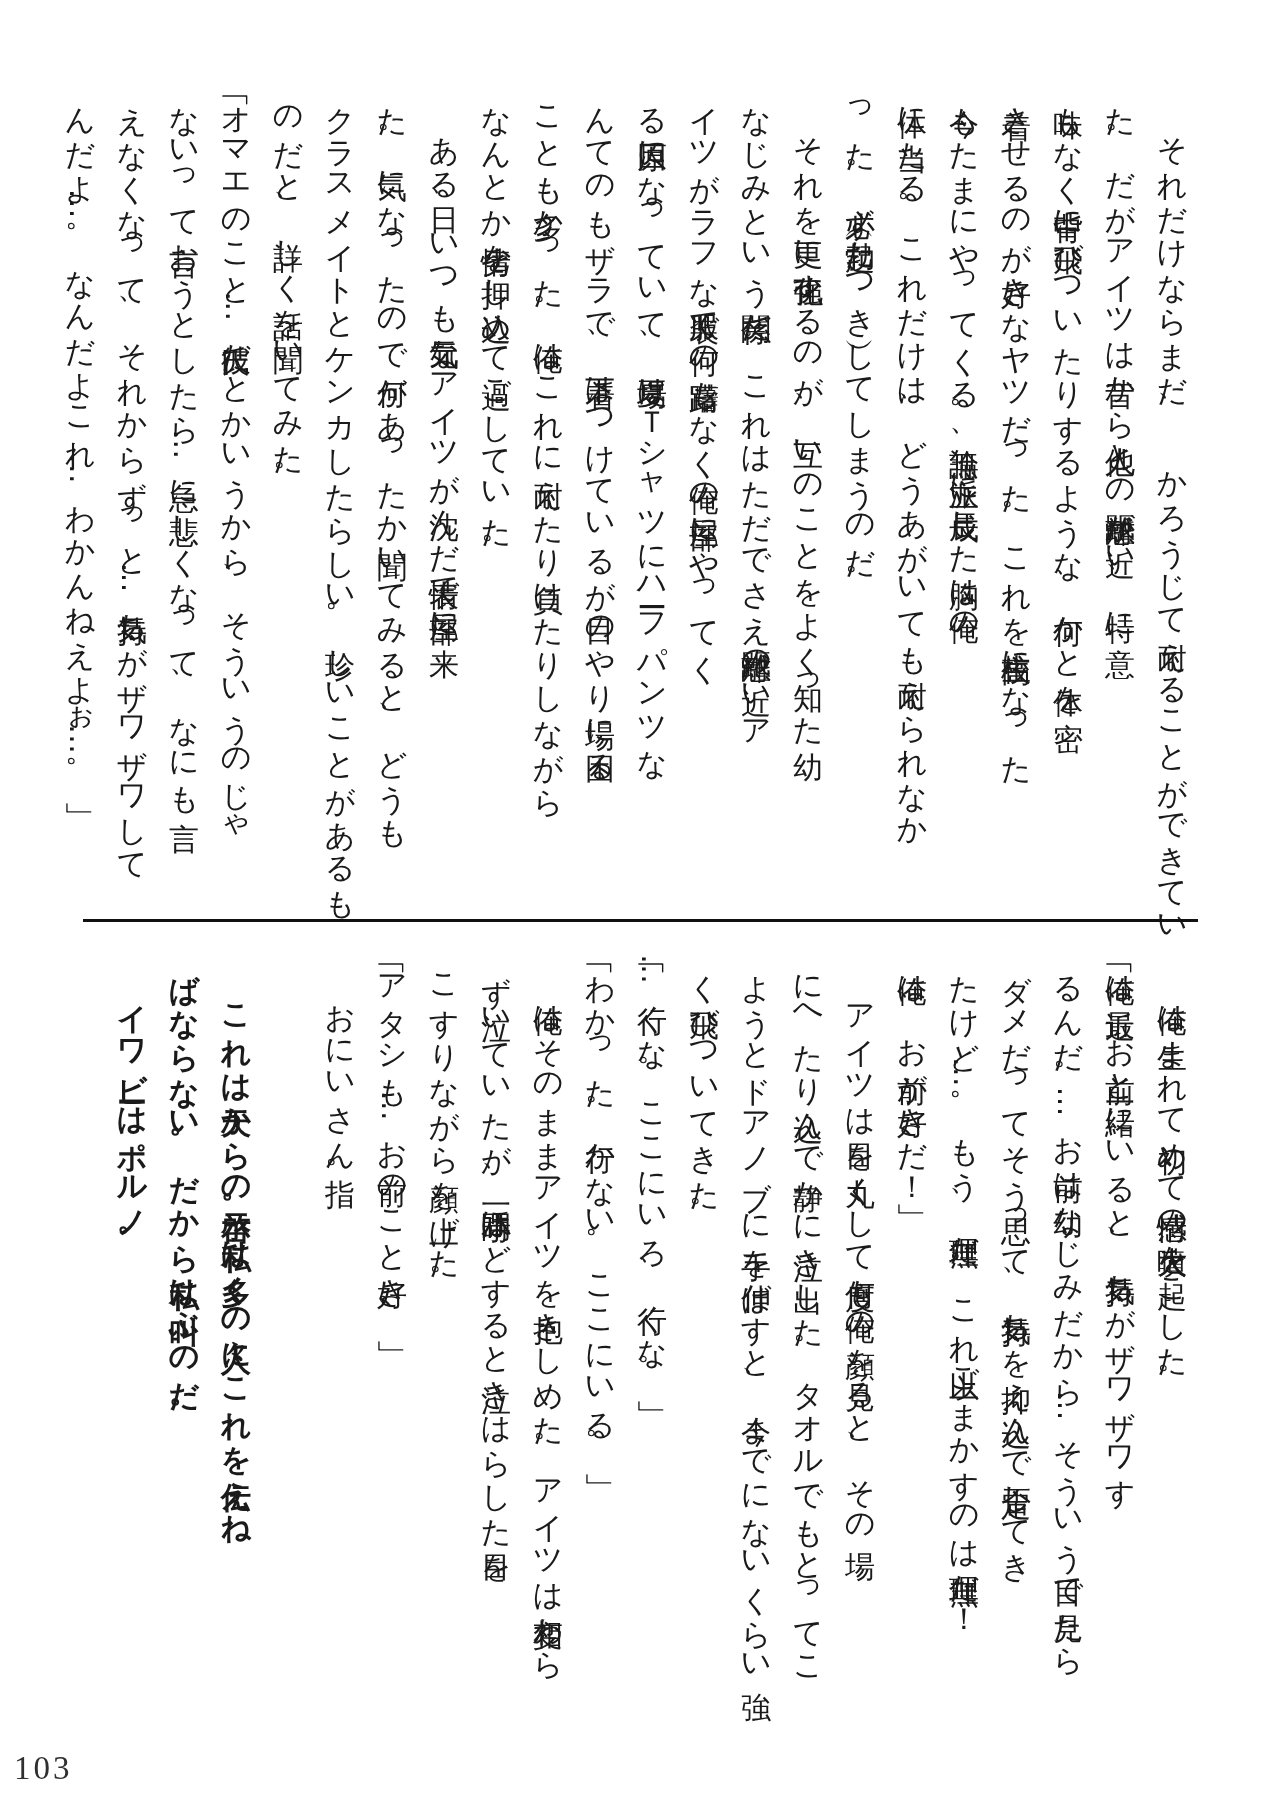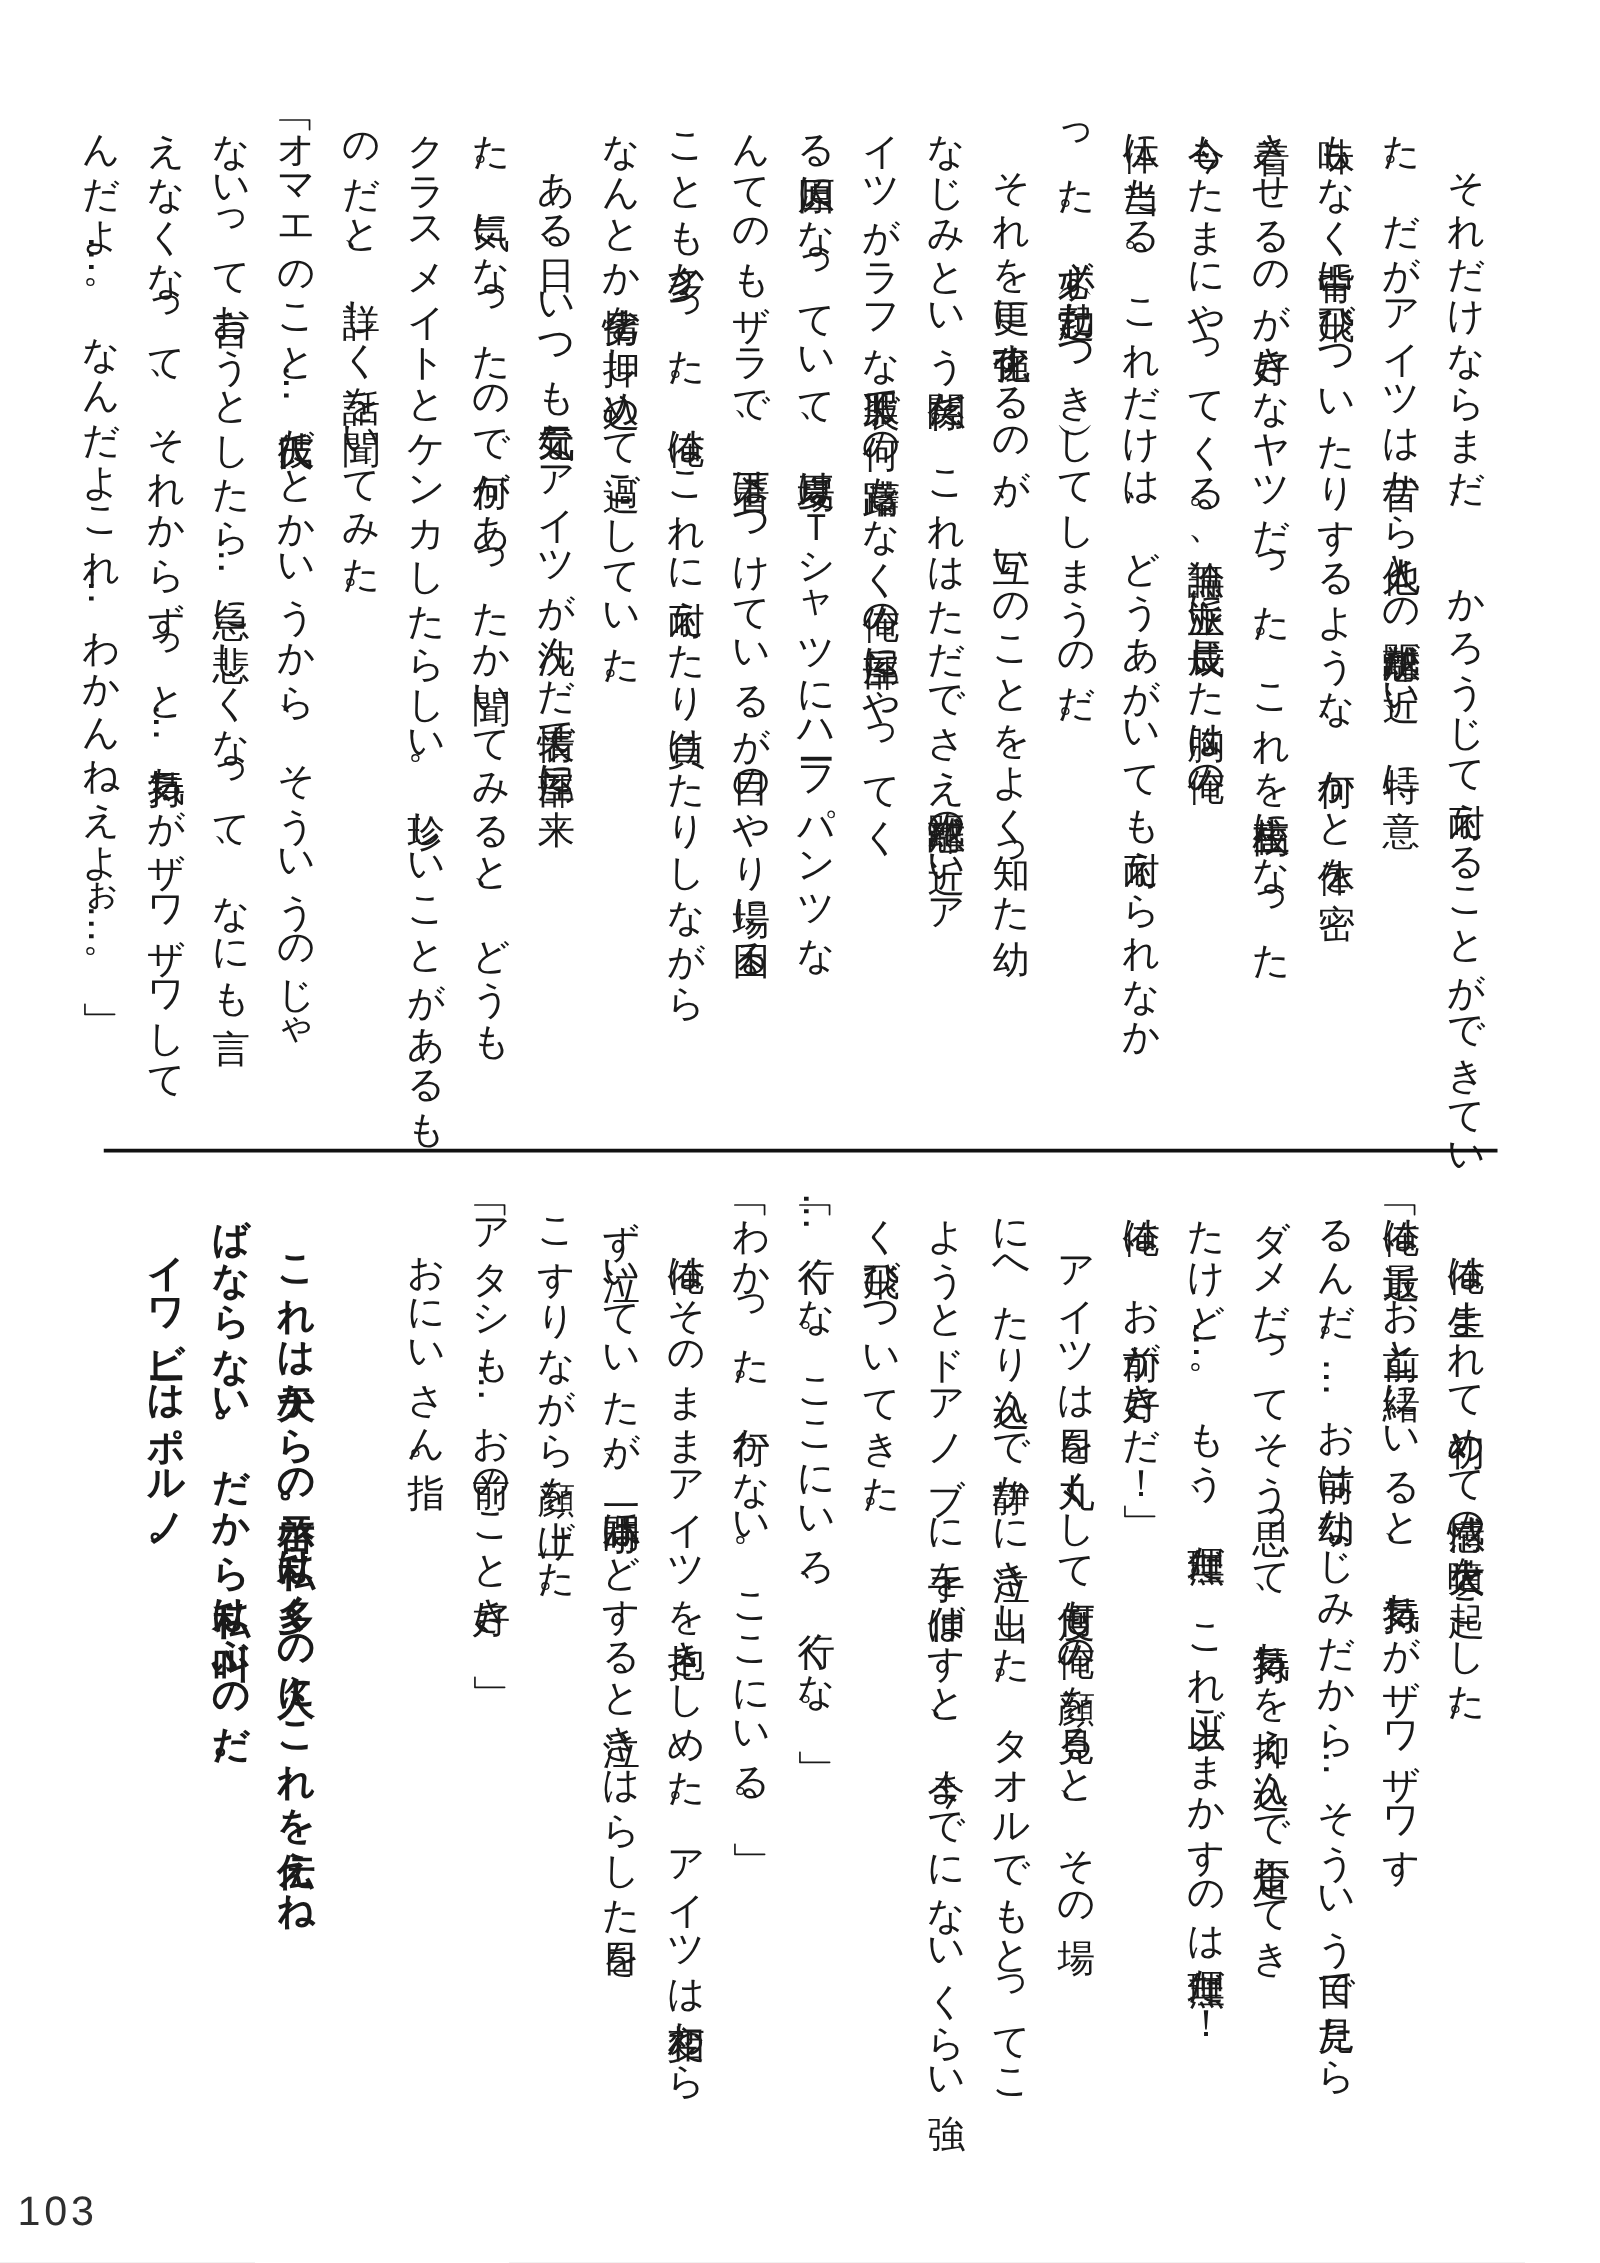--- a/index.html
+++ b/index.html
@@ -58,21 +58,21 @@
     height: 3px;
     background: #111111;
   }
   .page-number {
     position: absolute;
     left: 14px;
     top: 1750px;
     font-size: 33px;
     letter-spacing: 3px;
     color: #2f2f2f;
-    font-family: Liberation Sans, sans-serif;
+    font-family: Liberation Serif, serif;
   }
 </style>
 </head>
 <body>
 
 <div class="page">
 
   <div id="top-text-block" class="vblock">
       <div class="col indent">それだけならまだ、　かろうじて耐えることができてい</div>
       <div class="col">た。だがアイツは昔から他人との距離感が近い、特に意</div>

